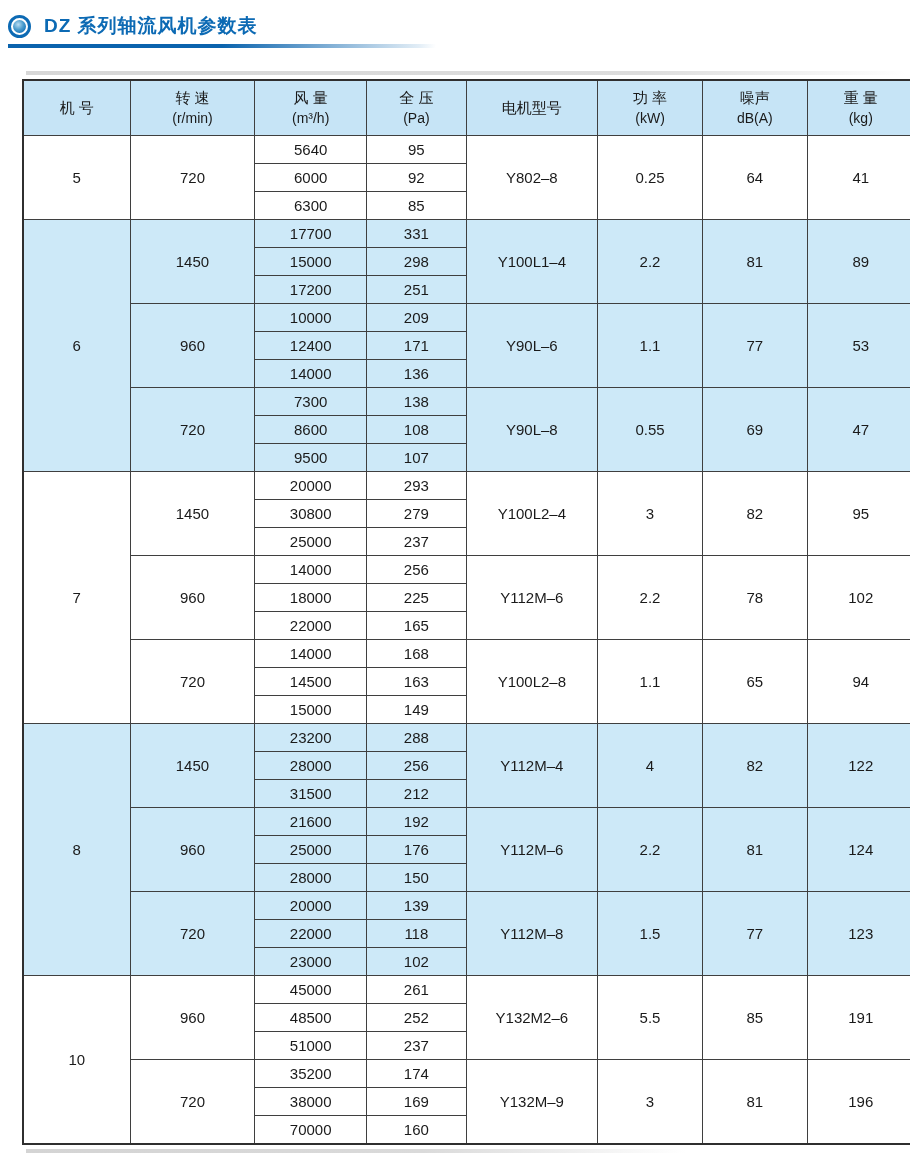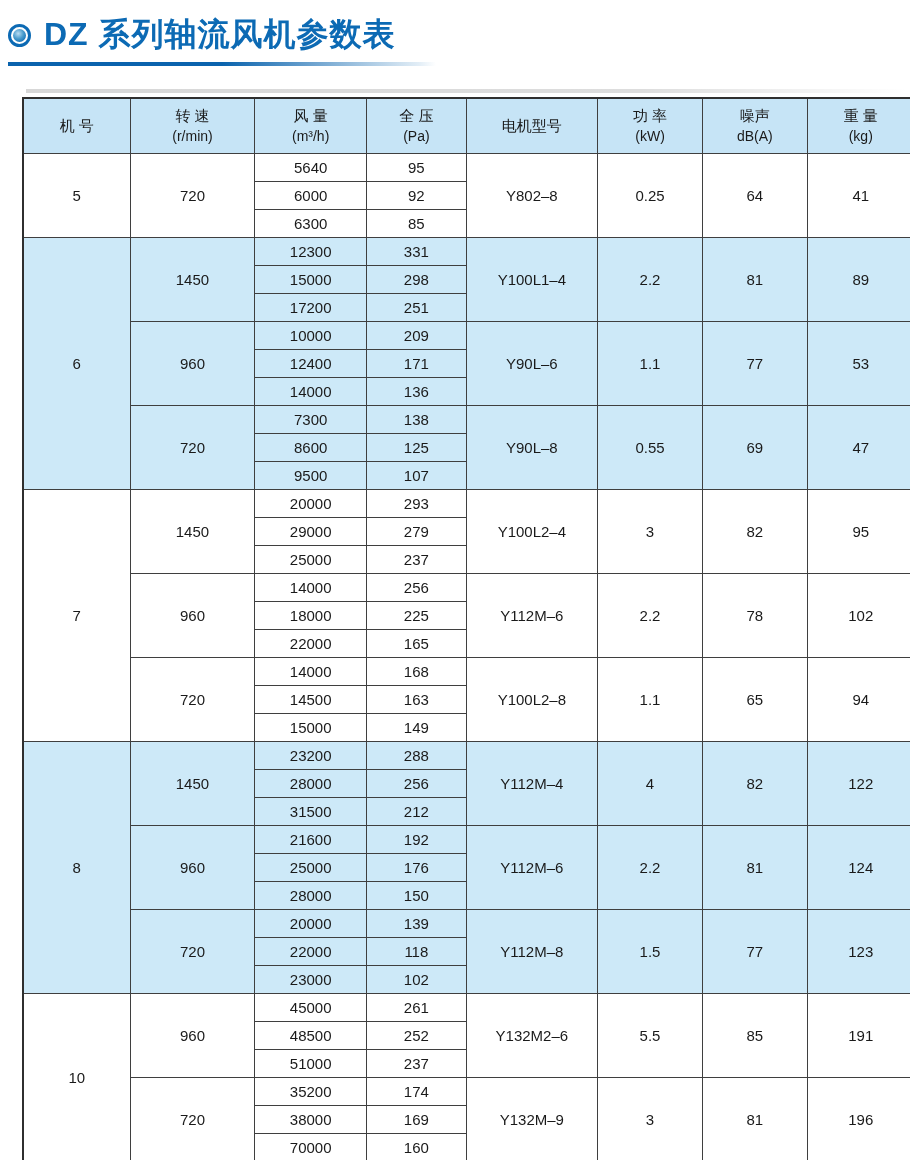--- a/index.html
+++ b/index.html
@@ -34,21 +34,21 @@
   }
   .bullseye::after {
     content: "";
     position: absolute;
     inset: 2px;
     border-radius: 50%;
     background: radial-gradient(circle at 40% 35%, #b9dcf2 0%, #4a9ccd 45%, #0c6ab4 85%);
   }
   .page-title {
     margin: 0 0 0 13px;
-    font-size: 32px;
+    font-size: 19px;
     font-weight: bold;
     color: var(--accent);
     letter-spacing: 1px;
   }
   .title-underline {
     height: 4px;
     width: 428px;
     margin: 5px 0 0 8px;
     background: linear-gradient(to right, #0a63ad 0%, #0a63ad 50%, rgba(140,185,220,0.25) 96%, rgba(140,185,220,0) 100%);
   }
@@ -161,21 +161,21 @@
         <td>6000</td>
         <td>92</td>
       </tr>
       <tr>
         <td>6300</td>
         <td>85</td>
       </tr>
       <tr class="shaded">
         <td rowspan="9">6</td>
         <td rowspan="3">1450</td>
-        <td>12300</td>
+        <td>17700</td>
         <td>331</td>
         <td rowspan="3">Y100L1–4</td>
         <td rowspan="3">2.2</td>
         <td rowspan="3">81</td>
         <td rowspan="3">89</td>
       </tr>
       <tr class="shaded">
         <td>15000</td>
         <td>298</td>
       </tr>
@@ -204,38 +204,38 @@
         <td rowspan="3">720</td>
         <td>7300</td>
         <td>138</td>
         <td rowspan="3">Y90L–8</td>
         <td rowspan="3">0.55</td>
         <td rowspan="3">69</td>
         <td rowspan="3">47</td>
       </tr>
       <tr class="shaded">
         <td>8600</td>
-        <td>125</td>
+        <td>108</td>
       </tr>
       <tr class="shaded">
         <td>9500</td>
         <td>107</td>
       </tr>
       <tr>
         <td rowspan="9">7</td>
         <td rowspan="3">1450</td>
         <td>20000</td>
         <td>293</td>
         <td rowspan="3">Y100L2–4</td>
         <td rowspan="3">3</td>
         <td rowspan="3">82</td>
         <td rowspan="3">95</td>
       </tr>
       <tr>
-        <td>29000</td>
+        <td>30800</td>
         <td>279</td>
       </tr>
       <tr>
         <td>25000</td>
         <td>237</td>
       </tr>
       <tr>
         <td rowspan="3">960</td>
         <td>14000</td>
         <td>256</td>

